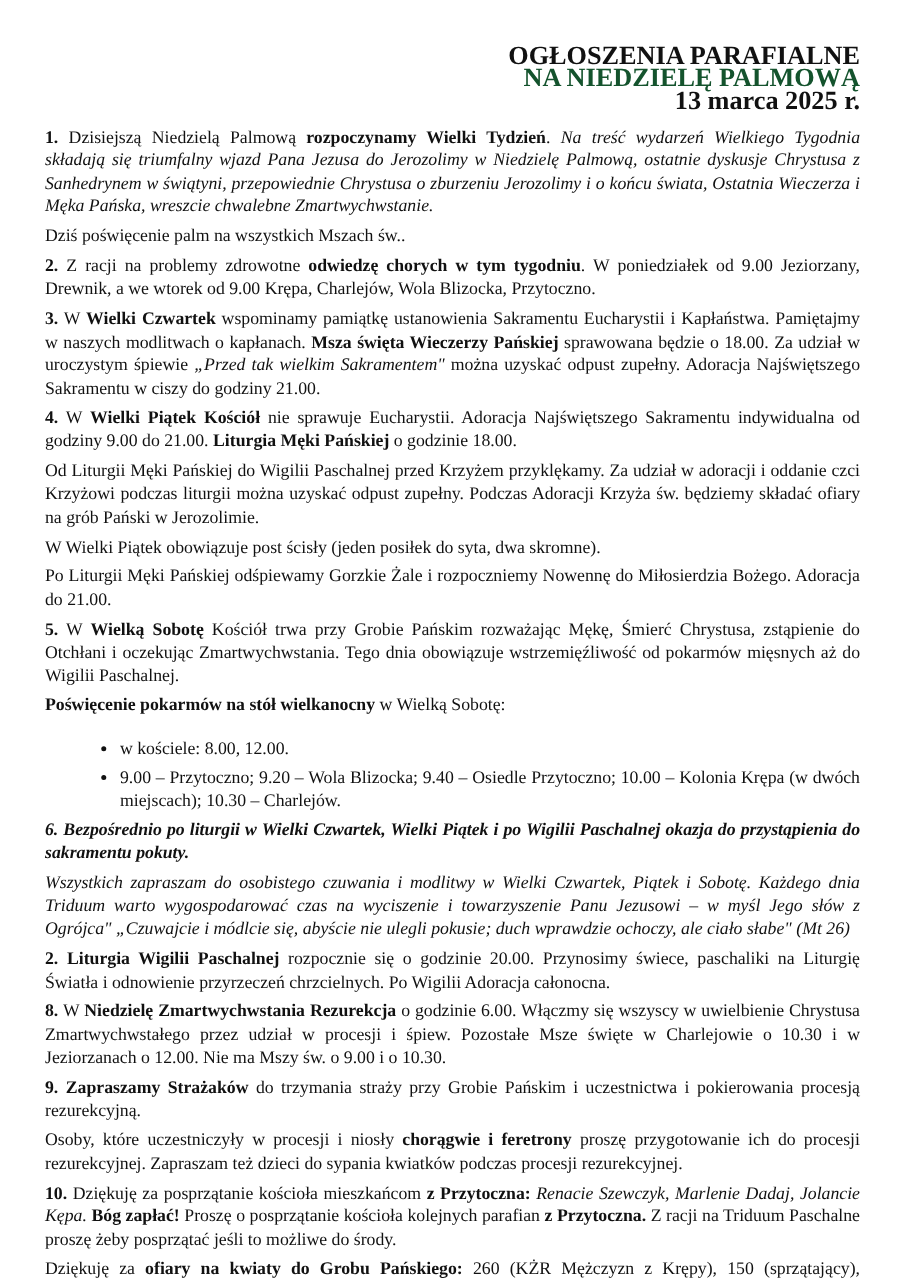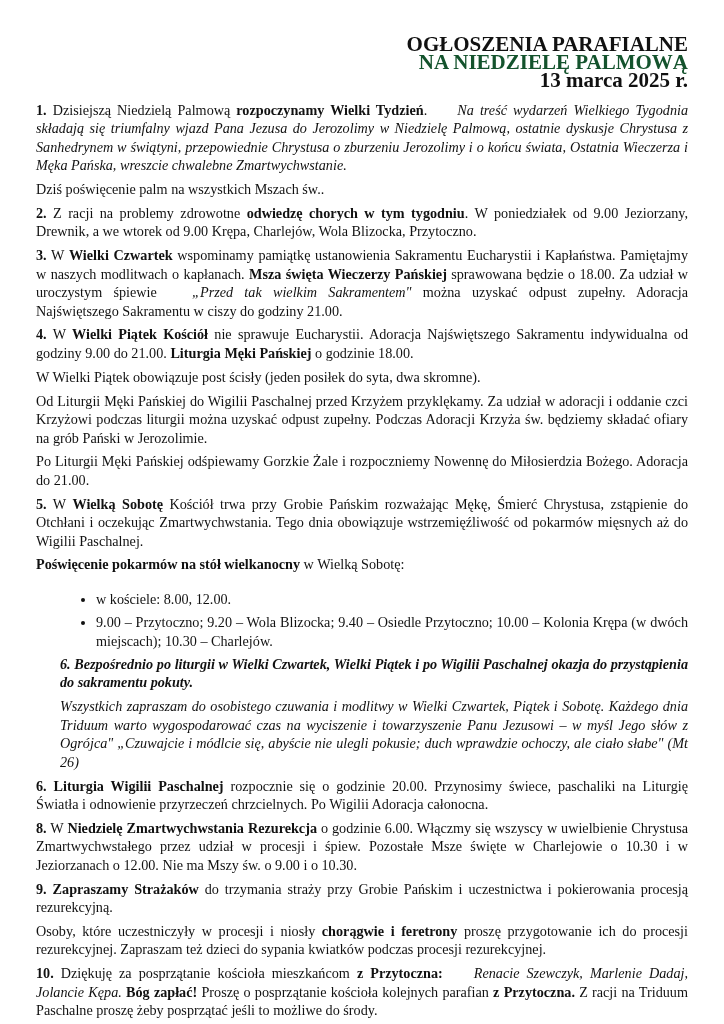--- a/index.html
+++ b/index.html
@@ -7,21 +7,21 @@
     width: 724px; height: 1024px; overflow: hidden;
     font-family: "Liberation Serif", serif;
     color: #111111;
   }
   .page { position: relative; padding: 35px 36px 0 36px; }
   .header { text-align: right; font-weight: bold; font-size: 21px; line-height: 18px; }
   .header .red { color: #14532d; }
   .content { margin-top: 12px; font-size: 14.2px; line-height: 18.4px; text-align: justify; }
   .p { margin: 0 0 5.5px 0; }
   .b { font-weight: bold; }
-  .i { font-style: italic; margin-left: 24px; }
+  .i { font-style: italic; }
   ul { margin: 16px 0 5px 0; padding-left: 60px; }
   ul li { margin-bottom: 5px; }
 </style>
 </head>
 <body>
 
 <div class="page">
   <div class="header">
     <div>OGŁOSZENIA PARAFIALNE</div>
     <div class="red">NA NIEDZIELĘ PALMOWĄ</div>
@@ -30,35 +30,35 @@
 
   <div class="content">
     <p class="p"><span class="b">1.</span><span> Dzisiejszą Niedzielą Palmową </span><span class="b">rozpoczynamy Wielki Tydzień</span><span>. </span><span class="i">Na treść wydarzeń Wielkiego Tygodnia składają się triumfalny wjazd Pana Jezusa do Jerozolimy w Niedzielę Palmową, ostatnie dyskusje Chrystusa z Sanhedrynem w świątyni, przepowiednie Chrystusa o zburzeniu Jerozolimy i o końcu świata, Ostatnia Wieczerza i Męka Pańska, wreszcie chwalebne Zmartwychwstanie.</span></p>
     <p class="p">Dziś poświęcenie palm na wszystkich Mszach św..</p>
 
     <p class="p"><span class="b">2.</span><span> Z racji na problemy zdrowotne </span><span class="b">odwiedzę chorych w tym tygodniu</span><span>. W poniedziałek od 9.00 Jeziorzany, Drewnik, a we wtorek od 9.00 Krępa, Charlejów, Wola Blizocka, Przytoczno.</span></p>
 
     <p class="p"><span class="b">3.</span><span> W </span><span class="b">Wielki Czwartek</span><span> wspominamy pamiątkę ustanowienia Sakramentu Eucharystii i Kapłaństwa. Pamiętajmy w naszych modlitwach o kapłanach. </span><span class="b">Msza święta Wieczerzy Pańskiej</span><span> sprawowana będzie o 18.00. Za udział w uroczystym śpiewie </span><span class="i">„Przed tak wielkim Sakramentem"</span><span> można uzyskać odpust zupełny. Adoracja Najświętszego Sakramentu w ciszy do godziny 21.00.</span></p>
 
     <p class="p"><span class="b">4.</span><span> W </span><span class="b">Wielki Piątek Kościół</span><span> nie sprawuje Eucharystii. Adoracja Najświętszego Sakramentu indywidualna od godziny 9.00 do 21.00. </span><span class="b">Liturgia Męki Pańskiej</span><span> o godzinie 18.00.</span></p>
+    <p class="p">Od Liturgii Męki Pańskiej do Wigilii Paschalnej przed Krzyżem przyklękamy. Za udział w adoracji i oddanie czci Krzyżowi podczas liturgii można uzyskać odpust zupełny. Podczas Adoracji Krzyża św. będziemy składać ofiary na grób Pański w Jerozolimie.</p>
     <p class="p">W Wielki Piątek obowiązuje post ścisły (jeden posiłek do syta, dwa skromne).</p>
-    <p class="p">Od Liturgii Męki Pańskiej do Wigilii Paschalnej przed Krzyżem przyklękamy. Za udział w adoracji i oddanie czci Krzyżowi podczas liturgii można uzyskać odpust zupełny. Podczas Adoracji Krzyża św. będziemy składać ofiary na grób Pański w Jerozolimie.</p>
     <p class="p">Po Liturgii Męki Pańskiej odśpiewamy Gorzkie Żale i rozpoczniemy Nowennę do Miłosierdzia Bożego. Adoracja do 21.00.</p>
 
     <p class="p"><span class="b">5.</span><span> W </span><span class="b">Wielką Sobotę</span><span> Kościół trwa przy Grobie Pańskim rozważając Mękę, Śmierć Chrystusa, zstąpienie do Otchłani i oczekując Zmartwychwstania. Tego dnia obowiązuje wstrzemięźliwość od pokarmów mięsnych aż do Wigilii Paschalnej.</span></p>
     <p class="p"><span class="b">Poświęcenie pokarmów na stół wielkanocny</span><span> w Wielką Sobotę:</span></p>
     <ul>
       <li>w kościele: 8.00, 12.00.</li>
       <li>9.00 – Przytoczno; 9.20 – Wola Blizocka; 9.40 – Osiedle Przytoczno; 10.00 – Kolonia Krępa (w dwóch miejscach); 10.30 – Charlejów.</li>
     </ul>
 
     <p class="p b i">6. Bezpośrednio po liturgii w Wielki Czwartek, Wielki Piątek i po Wigilii Paschalnej okazja do przystąpienia do sakramentu pokuty.</p>
     <p class="p i">Wszystkich zapraszam do osobistego czuwania i modlitwy w Wielki Czwartek, Piątek i Sobotę. Każdego dnia Triduum warto wygospodarować czas na wyciszenie i towarzyszenie Panu Jezusowi – w myśl Jego słów z Ogrójca" „Czuwajcie i módlcie się, abyście nie ulegli pokusie; duch wprawdzie ochoczy, ale ciało słabe" (Mt 26)</p>
 
-    <p class="p"><span class="b">6. Liturgia Wigilii Paschalnej</span><span> rozpocznie się o godzinie 20.00. Przynosimy świece, paschaliki na Liturgię Światła i odnowienie przyrzeczeń chrzcielnych. Po Wigilii Adoracja całonocna.</span></p>
+    <p class="p"><span class="b">2. Liturgia Wigilii Paschalnej</span><span> rozpocznie się o godzinie 20.00. Przynosimy świece, paschaliki na Liturgię Światła i odnowienie przyrzeczeń chrzcielnych. Po Wigilii Adoracja całonocna.</span></p>
 
     <p class="p"><span class="b">8.</span><span> W </span><span class="b">Niedzielę Zmartwychwstania Rezurekcja</span><span> o godzinie 6.00. Włączmy się wszyscy w uwielbienie Chrystusa Zmartwychwstałego przez udział w procesji i śpiew. Pozostałe Msze święte w Charlejowie o 10.30 i w Jeziorzanach o 12.00. Nie ma Mszy św. o 9.00 i o 10.30.</span></p>
 
     <p class="p"><span class="b">9. Zapraszamy Strażaków</span><span> do trzymania straży przy Grobie Pańskim i uczestnictwa i pokierowania procesją rezurekcyjną.</span></p>
     <p class="p"><span>Osoby, które uczestniczyły w procesji i niosły </span><span class="b">chorągwie i feretrony</span><span> proszę przygotowanie ich do procesji rezurekcyjnej. Zapraszam też dzieci do sypania kwiatków podczas procesji rezurekcyjnej.</span></p>
 
     <p class="p"><span class="b">10.</span><span> Dziękuję za posprzątanie kościoła mieszkańcom </span><span class="b">z Przytoczna:</span><span> </span><span class="i">Renacie Szewczyk, Marlenie Dadaj, Jolancie Kępa.</span><span> </span><span class="b">Bóg zapłać!</span><span> Proszę o posprzątanie kościoła kolejnych parafian </span><span class="b">z Przytoczna.</span><span> Z racji na Triduum Paschalne proszę żeby posprzątać jeśli to możliwe do środy.</span></p>
     <p class="p"><span>Dziękuję za </span><span class="b">ofiary na kwiaty do Grobu Pańskiego:</span><span> 260 (KŻR Mężczyzn z Krępy), 150 (sprzątający), indywidualne: 100, 50, 20, 200.</span></p>
   </div>
 </div>

